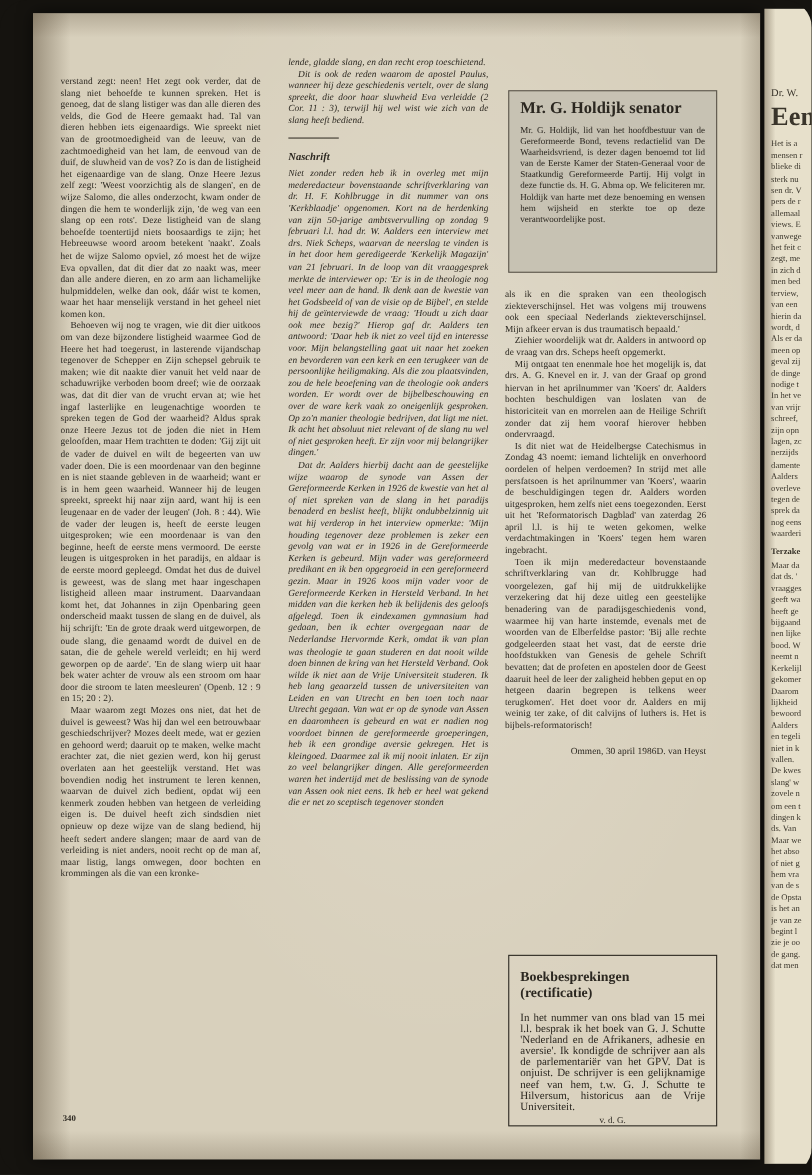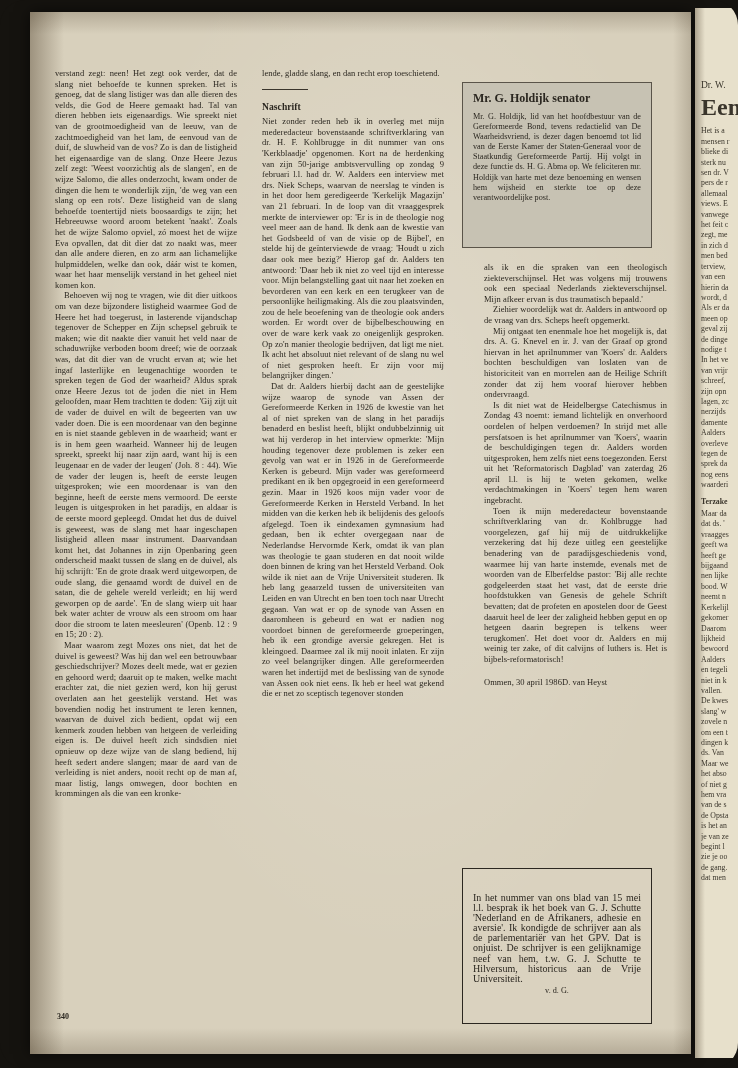--- a/index.html
+++ b/index.html
@@ -29,34 +29,34 @@
     background-image: linear-gradient(90deg, rgba(60,45,25,.35), rgba(0,0,0,0) 10px);
   }
   .col {
     position:absolute; width:182px; overflow:hidden;
     font-size:8.5px; line-height:10.6px; text-align:justify;
     letter-spacing:.05px;
   }
   .col p { margin:0; text-indent:9px; }
   .col p:first-child { text-indent:0; }
   .col-1 { left:25px;  top:56px; height:950px; }
-  .col-2 { left:232px; top:56px; height:950px; }
-  .col-3-text { left:454px; top:250px; width:183px; height:572px; }
+  .col-2 { left:232px; top:39px; height:950px;font-style:italic; }
+  .col-3-text { left:429px; top:250px; width:183px; height:572px; }
   .footnote-rule { width:46px; border:0; border-top:1px solid #3a352c; margin:10px 0 4px 0; }
   .footnote { font-size:7.4px; line-height:9.2px; text-indent:0 !important; }
   .naschrift-heading { font-size:9.6px; font-weight:bold; margin:12px 0 4px 0; }
   .box-holdijk {
     position:absolute; left:432px; top:70px; width:190px; height:166px;
     background:#c7c2b3; border:1px solid #5a5449; padding:8px 10px 6px 10px;
     box-sizing:border-box; overflow:hidden;
   }
-  .box-holdijk h3 { margin:0 0 6px 0; font-size:12px; font-weight:bold;font-family:Liberation Serif, serif; }
+  .box-holdijk h3 { margin:0 0 6px 0; font-size:15px; font-weight:bold;font-family:Liberation Serif, serif; }
   .box-holdijk .box-body { font-size:8.2px; line-height:10.1px; text-align:justify; }
   .signature-row {
-    display:flex; justify-content:flex-start; margin-top:12px;
+    display:flex; justify-content:flex-end; margin-top:12px;
     font-size:8.5px;
   }
   .box-books {
     position:absolute; left:432px; top:856px; width:190px; height:156px;
     border:1.5px solid #2b2720; background:rgba(255,255,255,.06);
     padding:12px 10px 8px 10px; box-sizing:border-box; overflow:hidden;
   }
   .box-books h3 { margin:0 0 8px 0; font-size:12.6px; line-height:14px; font-weight:bold; }
   .box-books .box-body { font-size:10px; line-height:10.1px; text-align:justify;margin-top:12px; }
   .box-books .box-sign { text-align:center; font-size:8.2px; margin-top:2px; }
@@ -81,20 +81,21 @@
 
     <div class="col col-1">
         <p>verstand zegt: neen! Het zegt ook verder, dat de slang niet behoefde te kunnen spreken. Het is genoeg, dat de slang listiger was dan alle dieren des velds, die God de Heere gemaakt had. Tal van dieren hebben iets eigenaardigs. Wie spreekt niet van de grootmoedigheid van de leeuw, van de zachtmoedigheid van het lam, de eenvoud van de duif, de sluwheid van de vos? Zo is dan de listigheid het eigenaardige van de slang. Onze Heere Jezus zelf zegt: 'Weest voorzichtig als de slangen', en de wijze Salomo, die alles onderzocht, kwam onder de dingen die hem te wonderlijk zijn, 'de weg van een slang op een rots'. Deze listigheid van de slang behoefde toentertijd niets boosaardigs te zijn; het Hebreeuwse woord aroom betekent 'naakt'. Zoals het de wijze Salomo opviel, zó moest het de wijze Eva opvallen, dat dit dier dat zo naakt was, meer dan alle andere dieren, en zo arm aan lichamelijke hulpmiddelen, welke dan ook, dáár wist te komen, waar het haar menselijk verstand in het geheel niet komen kon.</p>
         <p>Behoeven wij nog te vragen, wie dit dier uitkoos om van deze bijzondere listigheid waarmee God de Heere het had toegerust, in lasterende vijandschap tegenover de Schepper en Zijn schepsel gebruik te maken; wie dit naakte dier vanuit het veld naar de schaduwrijke verboden boom dreef; wie de oorzaak was, dat dit dier van de vrucht ervan at; wie het ingaf lasterlijke en leugenachtige woorden te spreken tegen de God der waarheid? Aldus sprak onze Heere Jezus tot de joden die niet in Hem geloofden, maar Hem trachtten te doden: 'Gij zijt uit de vader de duivel en wilt de begeerten van uw vader doen. Die is een moordenaar van den beginne en is niet staande gebleven in de waarheid; want er is in hem geen waarheid. Wanneer hij de leugen spreekt, spreekt hij naar zijn aard, want hij is een leugenaar en de vader der leugen' (Joh. 8 : 44). Wie de vader der leugen is, heeft de eerste leugen uitgesproken; wie een moordenaar is van den beginne, heeft de eerste mens vermoord. De eerste leugen is uitgesproken in het paradijs, en aldaar is de eerste moord gepleegd. Omdat het dus de duivel is geweest, was de slang met haar ingeschapen listigheid alleen maar instrument. Daarvandaan komt het, dat Johannes in zijn Openbaring geen onderscheid maakt tussen de slang en de duivel, als hij schrijft: 'En de grote draak werd uitgeworpen, de oude slang, die genaamd wordt de duivel en de satan, die de gehele wereld verleidt; en hij werd geworpen op de aarde'. 'En de slang wierp uit haar bek water achter de vrouw als een stroom om haar door die stroom te laten meesleuren' (Openb. 12 : 9 en 15; 20 : 2).</p>
         <p>Maar waarom zegt Mozes ons niet, dat het de duivel is geweest? Was hij dan wel een betrouwbaar geschiedschrijver? Mozes deelt mede, wat er gezien en gehoord werd; daaruit op te maken, welke macht erachter zat, die niet gezien werd, kon hij gerust overlaten aan het geestelijk verstand. Het was bovendien nodig het instrument te leren kennen, waarvan de duivel zich bedient, opdat wij een kenmerk zouden hebben van hetgeen de verleiding eigen is. De duivel heeft zich sindsdien niet opnieuw op deze wijze van de slang bediend, hij heeft sedert andere slangen; maar de aard van de verleiding is niet anders, nooit recht op de man af, maar listig, langs omwegen, door bochten en krommingen als die van een kronke-</p>
       </div>
 
     <div class="col col-2">
       <div>
           <p>lende, gladde slang, en dan recht erop toeschietend.</p>
+          <p>Dit is ook de reden waarom de apostel Paulus, wanneer hij deze geschiedenis vertelt, over de slang spreekt, die door haar sluwheid Eva verleidde (2 Cor. 11 : 3), terwijl hij wel wist wie zich van de slang heeft bediend.</p>
         </div>
       <hr class="footnote-rule">
       <h3 class="naschrift-heading">Naschrift</h3>
       <div>
           <p>Niet zonder reden heb ik in overleg met mijn mederedacteur bovenstaande schriftverklaring van dr. H. F. Kohlbrugge in dit nummer van ons 'Kerkblaadje' opgenomen. Kort na de herdenking van zijn 50-jarige ambtsvervulling op zondag 9 februari l.l. had dr. W. Aalders een interview met drs. Niek Scheps, waarvan de neerslag te vinden is in het door hem geredigeerde 'Kerkelijk Magazijn' van 21 februari. In de loop van dit vraaggesprek merkte de interviewer op: 'Er is in de theologie nog veel meer aan de hand. Ik denk aan de kwestie van het Godsbeeld of van de visie op de Bijbel', en stelde hij de geïnterviewde de vraag: 'Houdt u zich daar ook mee bezig?' Hierop gaf dr. Aalders ten antwoord: 'Daar heb ik niet zo veel tijd en interesse voor. Mijn belangstelling gaat uit naar het zoeken en bevorderen van een kerk en een terugkeer van de persoonlijke heiligmaking. Als die zou plaatsvinden, zou de hele beoefening van de theologie ook anders worden. Er wordt over de bijbelbeschouwing en over de ware kerk vaak zo oneigenlijk gesproken. Op zo'n manier theologie bedrijven, dat ligt me niet. Ik acht het absoluut niet relevant of de slang nu wel of niet gesproken heeft. Er zijn voor mij belangrijker dingen.'</p>
           <p>Dat dr. Aalders hierbij dacht aan de geestelijke wijze waarop de synode van Assen der Gereformeerde Kerken in 1926 de kwestie van het al of niet spreken van de slang in het paradijs benaderd en beslist heeft, blijkt ondubbelzinnig uit wat hij verderop in het interview opmerkte: 'Mijn houding tegenover deze problemen is zeker een gevolg van wat er in 1926 in de Gereformeerde Kerken is gebeurd. Mijn vader was gereformeerd predikant en ik ben opgegroeid in een gereformeerd gezin. Maar in 1926 koos mijn vader voor de Gereformeerde Kerken in Hersteld Verband. In het midden van die kerken heb ik belijdenis des geloofs afgelegd. Toen ik eindexamen gymnasium had gedaan, ben ik echter overgegaan naar de Nederlandse Hervormde Kerk, omdat ik van plan was theologie te gaan studeren en dat nooit wilde doen binnen de kring van het Hersteld Verband. Ook wilde ik niet aan de Vrije Universiteit studeren. Ik heb lang geaarzeld tussen de universiteiten van Leiden en van Utrecht en ben toen toch naar Utrecht gegaan. Van wat er op de synode van Assen en daaromheen is gebeurd en wat er nadien nog voordoet binnen de gereformeerde groeperingen, heb ik een grondige aversie gekregen. Het is kleingoed. Daarmee zal ik mij nooit inlaten. Er zijn zo veel belangrijker dingen. Alle gereformeerden waren het indertijd met de beslissing van de synode van Assen ook niet eens. Ik heb er heel wat gekend die er net zo sceptisch tegenover stonden</p>
         </div>
     </div>
 
     <div class="box-holdijk">
@@ -110,20 +111,24 @@
           <p>Is dit niet wat de Heidelbergse Catechismus in Zondag 43 noemt: iemand lichtelijk en onverhoord oordelen of helpen verdoemen? In strijd met alle persfatsoen is het aprilnummer van 'Koers', waarin de beschuldigingen tegen dr. Aalders worden uitgesproken, hem zelfs niet eens toegezonden. Eerst uit het 'Reformatorisch Dagblad' van zaterdag 26 april l.l. is hij te weten gekomen, welke verdachtmakingen in 'Koers' tegen hem waren ingebracht.</p>
           <p>Toen ik mijn mederedacteur bovenstaande schriftverklaring van dr. Kohlbrugge had voorgelezen, gaf hij mij de uitdrukkelijke verzekering dat hij deze uitleg een geestelijke benadering van de paradijsgeschiedenis vond, waarmee hij van harte instemde, evenals met de woorden van de Elberfeldse pastor: 'Bij alle rechte godgeleerden staat het vast, dat de eerste drie hoofdstukken van Genesis de gehele Schrift bevatten; dat de profeten en apostelen door de Geest daaruit heel de leer der zaligheid hebben geput en op hetgeen daarin begrepen is telkens weer terugkomen'. Het doet voor dr. Aalders en mij weinig ter zake, of dit calvijns of luthers is. Het is bijbels-reformatorisch!</p>
         </div>
       <div class="signature-row">
         <span>Ommen, 30 april 1986</span>
         <span>D. van Heyst</span>
       </div>
     </div>
 
     <div class="box-books">
+      <h3>
+        <span>Boekbesprekingen</span><br>
+        <span>(rectificatie)</span>
+      </h3>
       <div class="box-body">In het nummer van ons blad van 15 mei l.l. besprak ik het boek van G. J. Schutte 'Nederland en de Afrikaners, adhesie en aversie'. Ik kondigde de schrijver aan als de parlementariër van het GPV. Dat is onjuist. De schrijver is een gelijknamige neef van hem, t.w. G. J. Schutte te Hilversum, historicus aan de Vrije Universiteit.</div>
       <div class="box-sign">v. d. G.</div>
     </div>
 
     <div class="page-number">340</div>
   </div>
 
   <div class="page-next"></div>
   <div class="next-col">
     <div class="next-kicker">Dr. W.</div>

